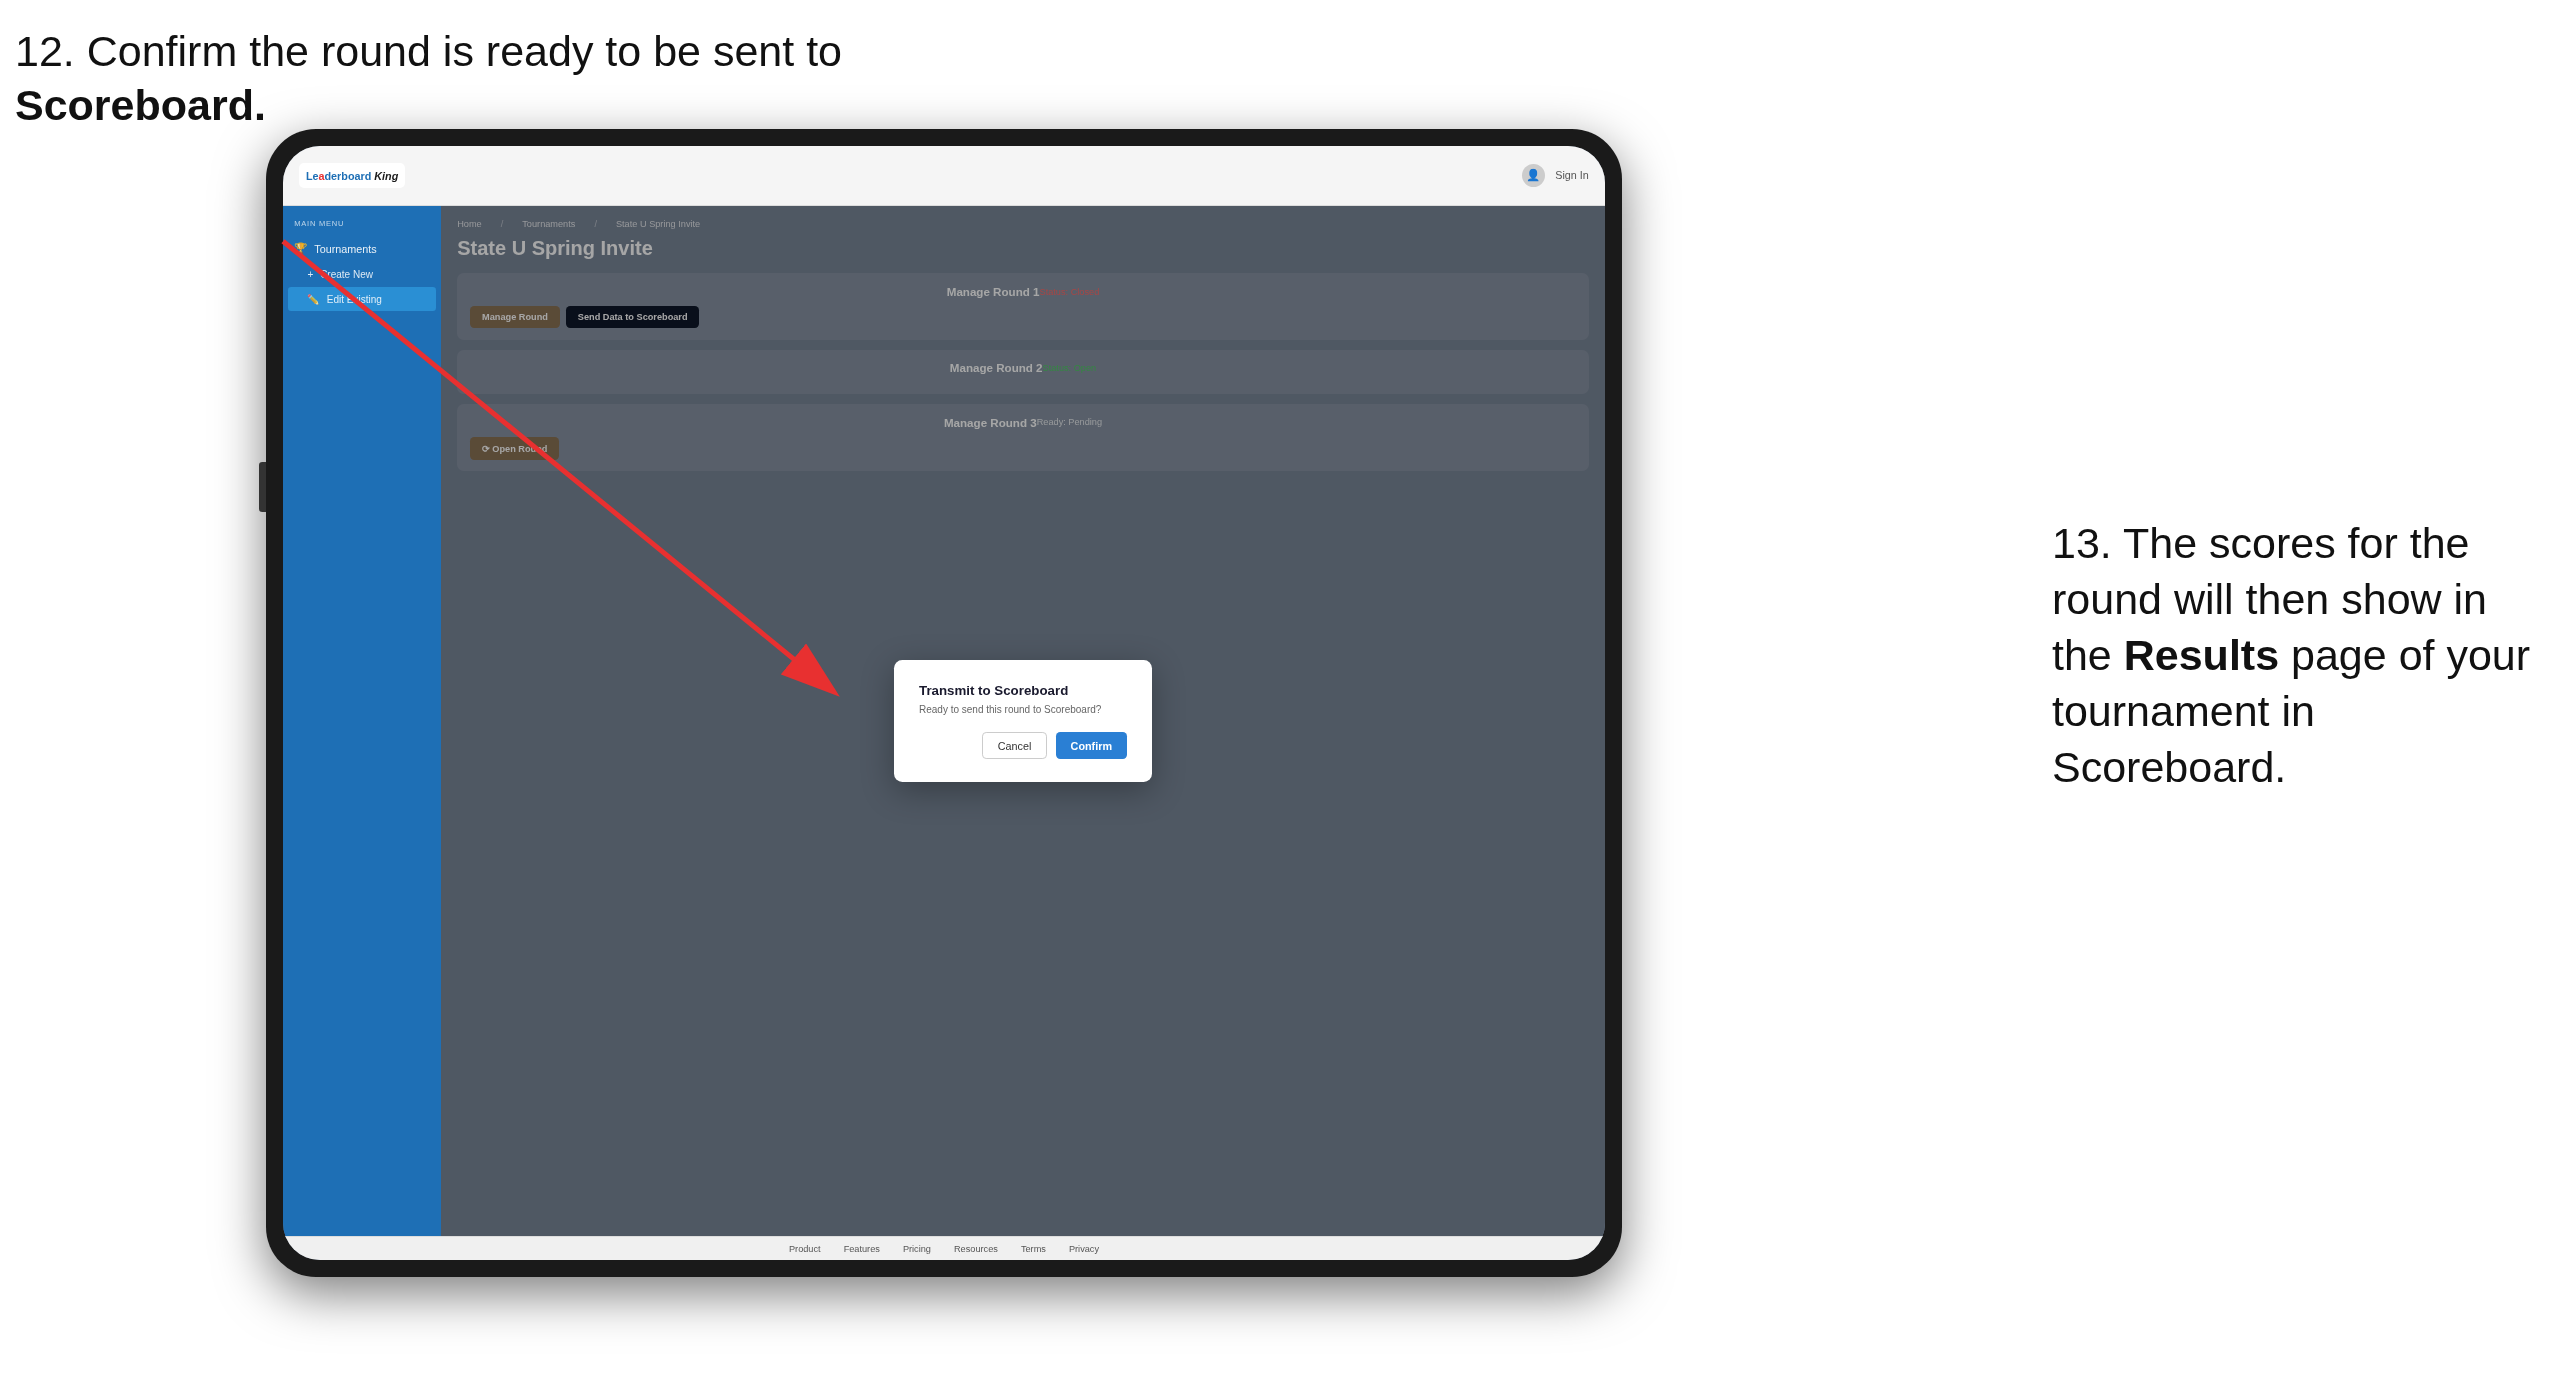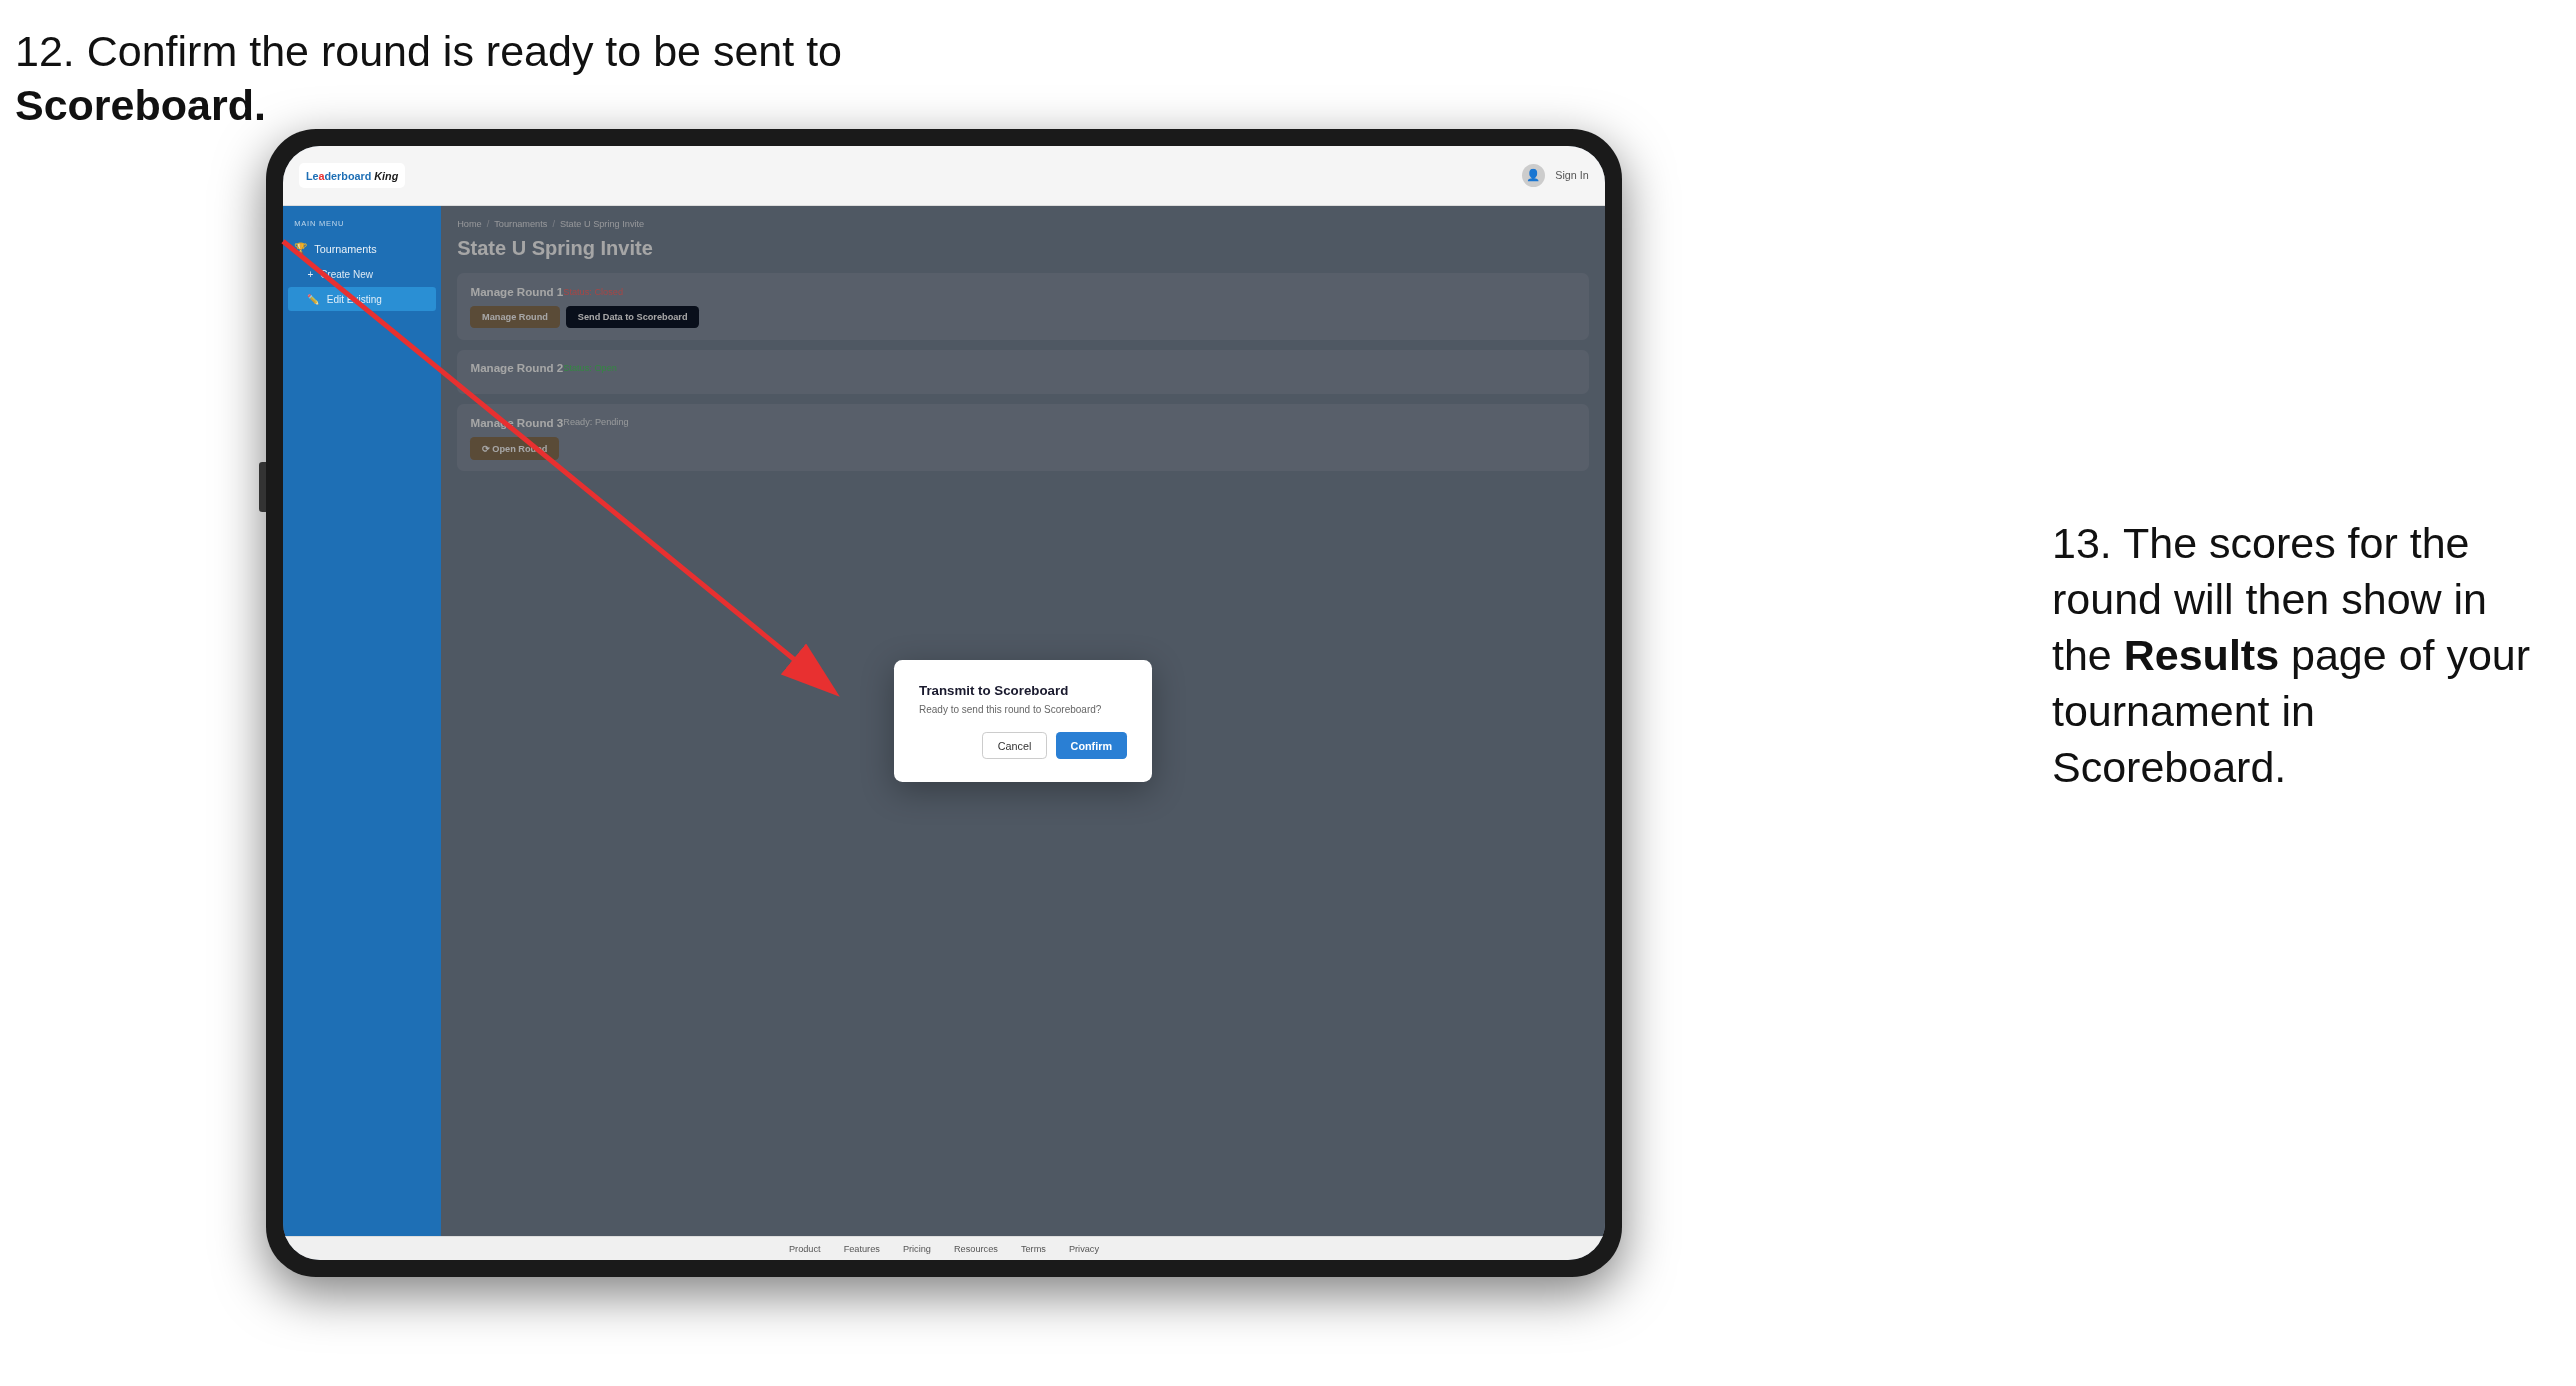--- a/index.html
+++ b/index.html
@@ -186,21 +186,21 @@
       position: relative;
       overflow: hidden;
     }
 
     
     .breadcrumb {
       font-size: 9.2px;
       color: rgba(255,255,255,0.8);
       margin-bottom: 8.3px;
       display: flex;
-      gap: 5px;
+      gap: 19px;
       align-items: center;
     }
     .breadcrumb-sep { color: rgba(255,255,255,0.5); }
 
     
     .page-title {
       font-size: 20px;
       font-weight: bold;
       color: white;
       margin-bottom: 13.3px;
@@ -208,21 +208,21 @@
 
     
     .round-card {
       background: rgba(255,255,255,0.1);
       border-radius: 6.7px;
       padding: 11.6px 13.3px;
       margin-bottom: 10px;
     }
     .round-header {
       display: flex;
-      justify-content: flex-start;
+      justify-content: center;
       align-items: center;
       margin-bottom: 8.3px;
     }
     .round-title {
       font-size: 11.6px;
       font-weight: 600;
       color: white;
     }
     .status-badge {
       font-size: 9.2px;

